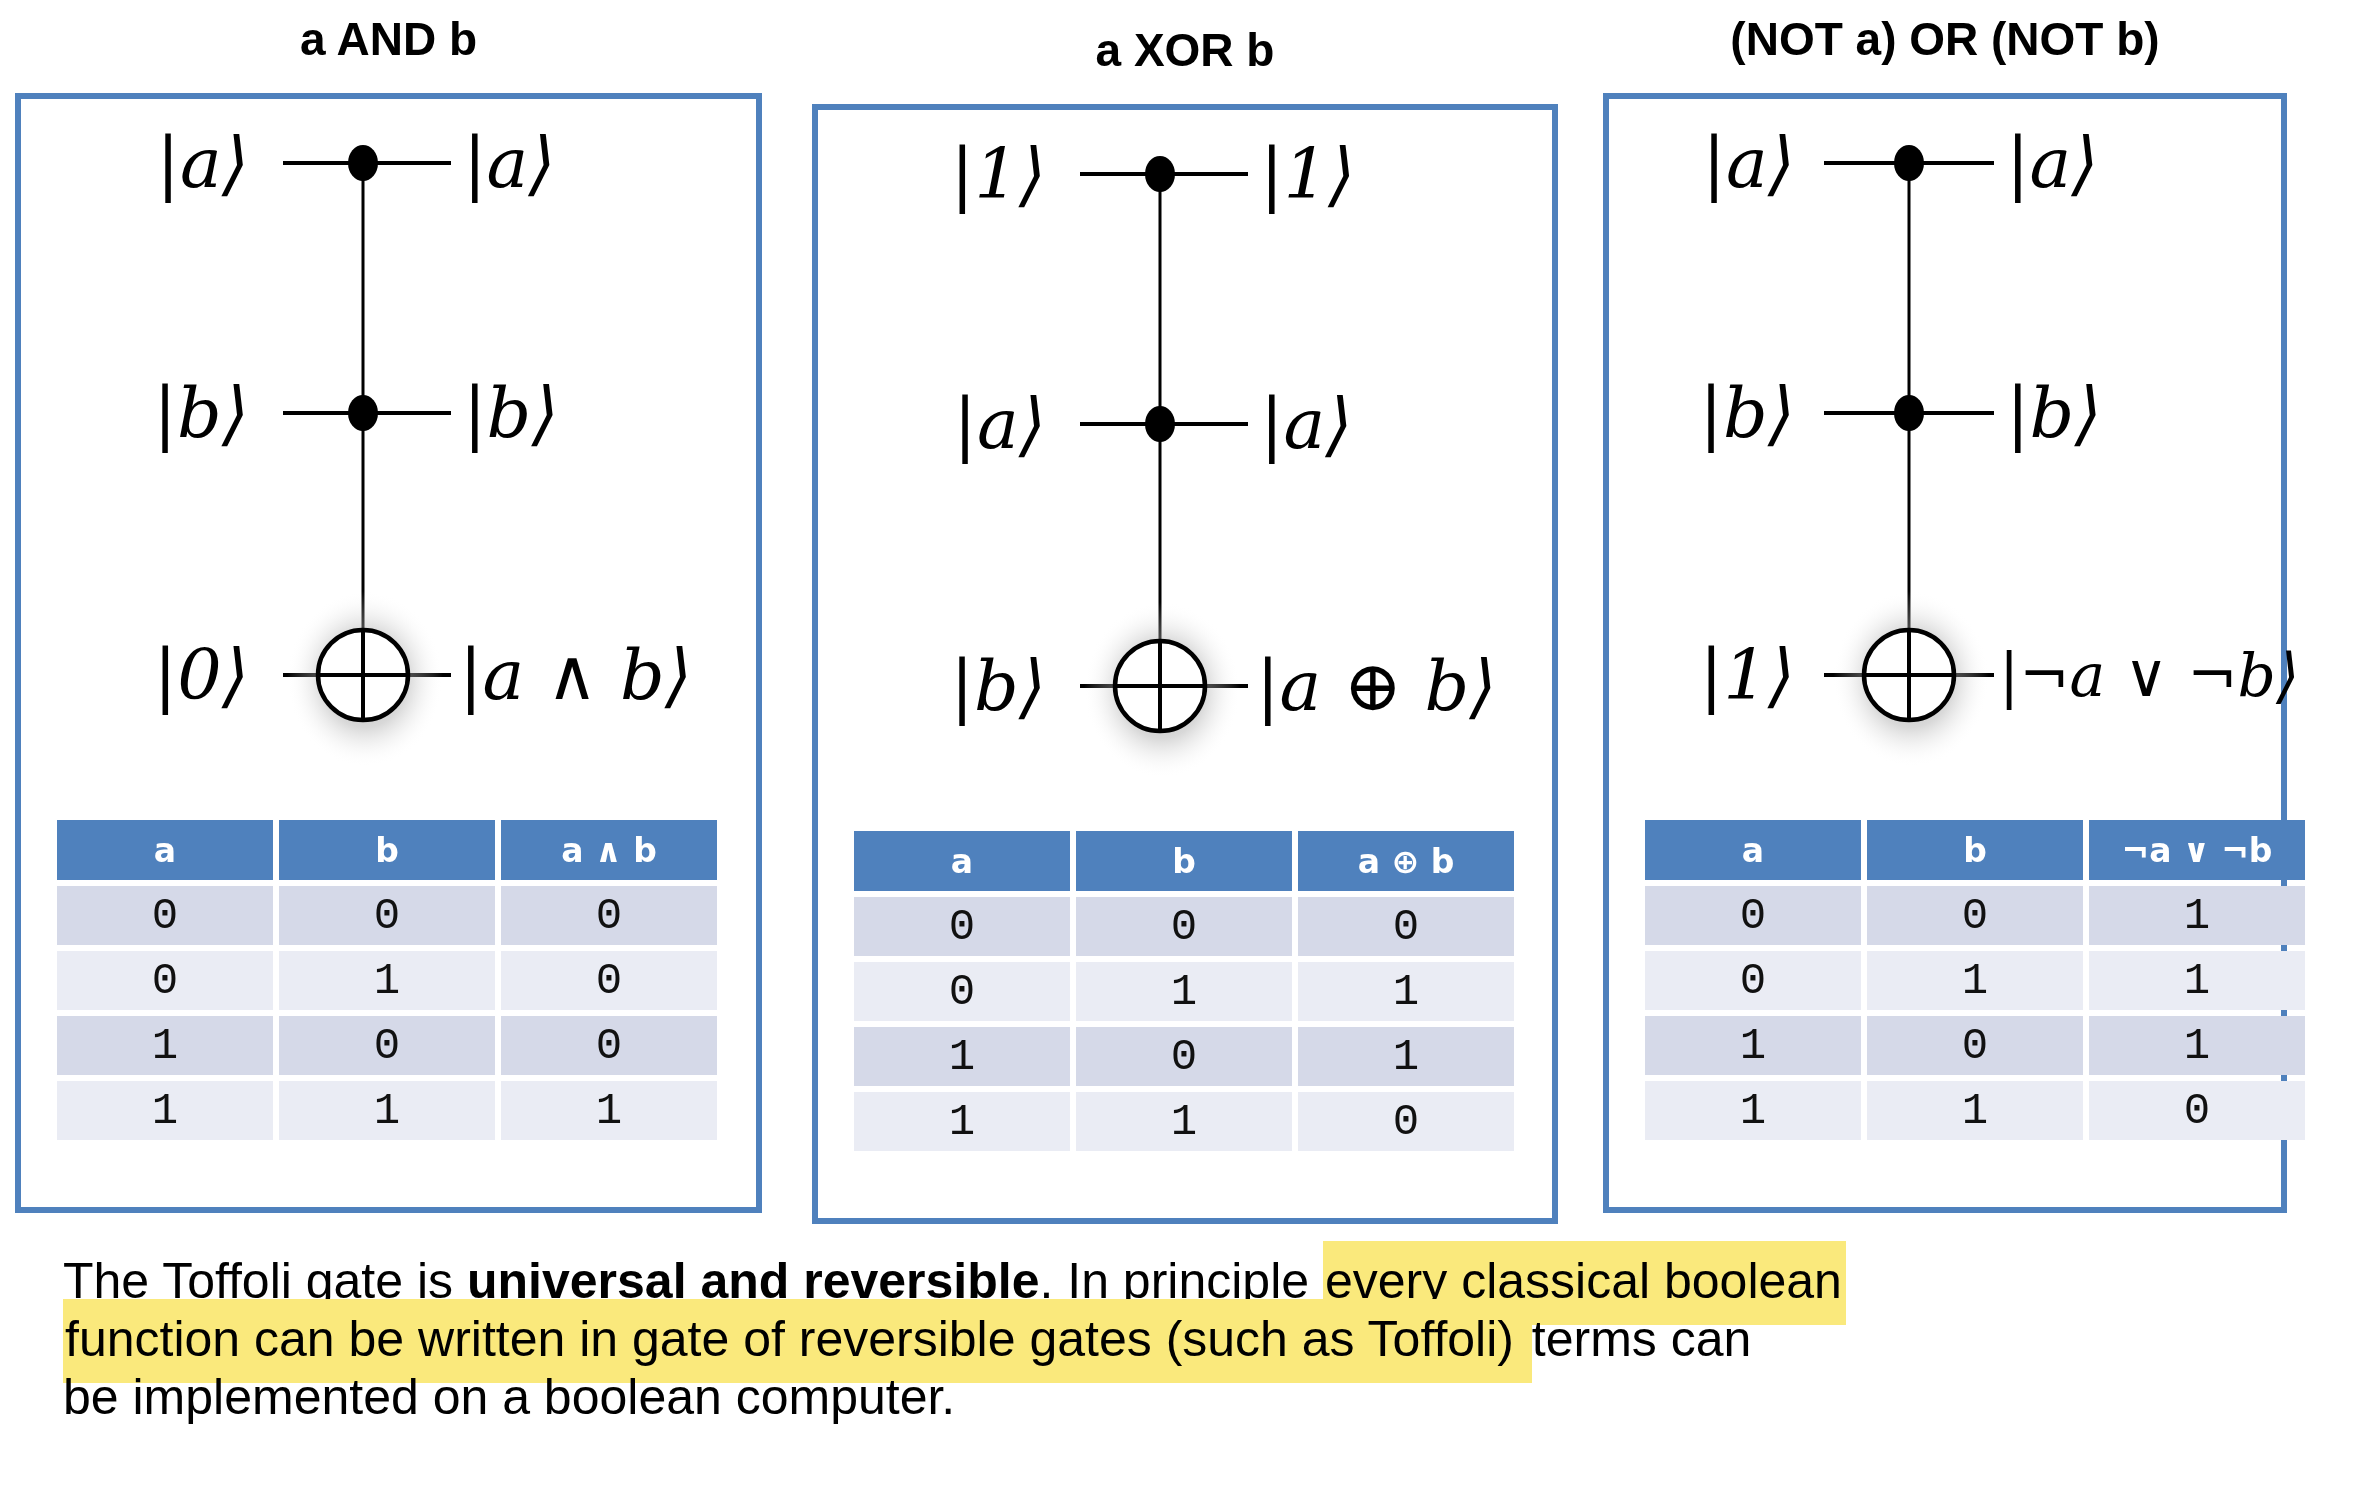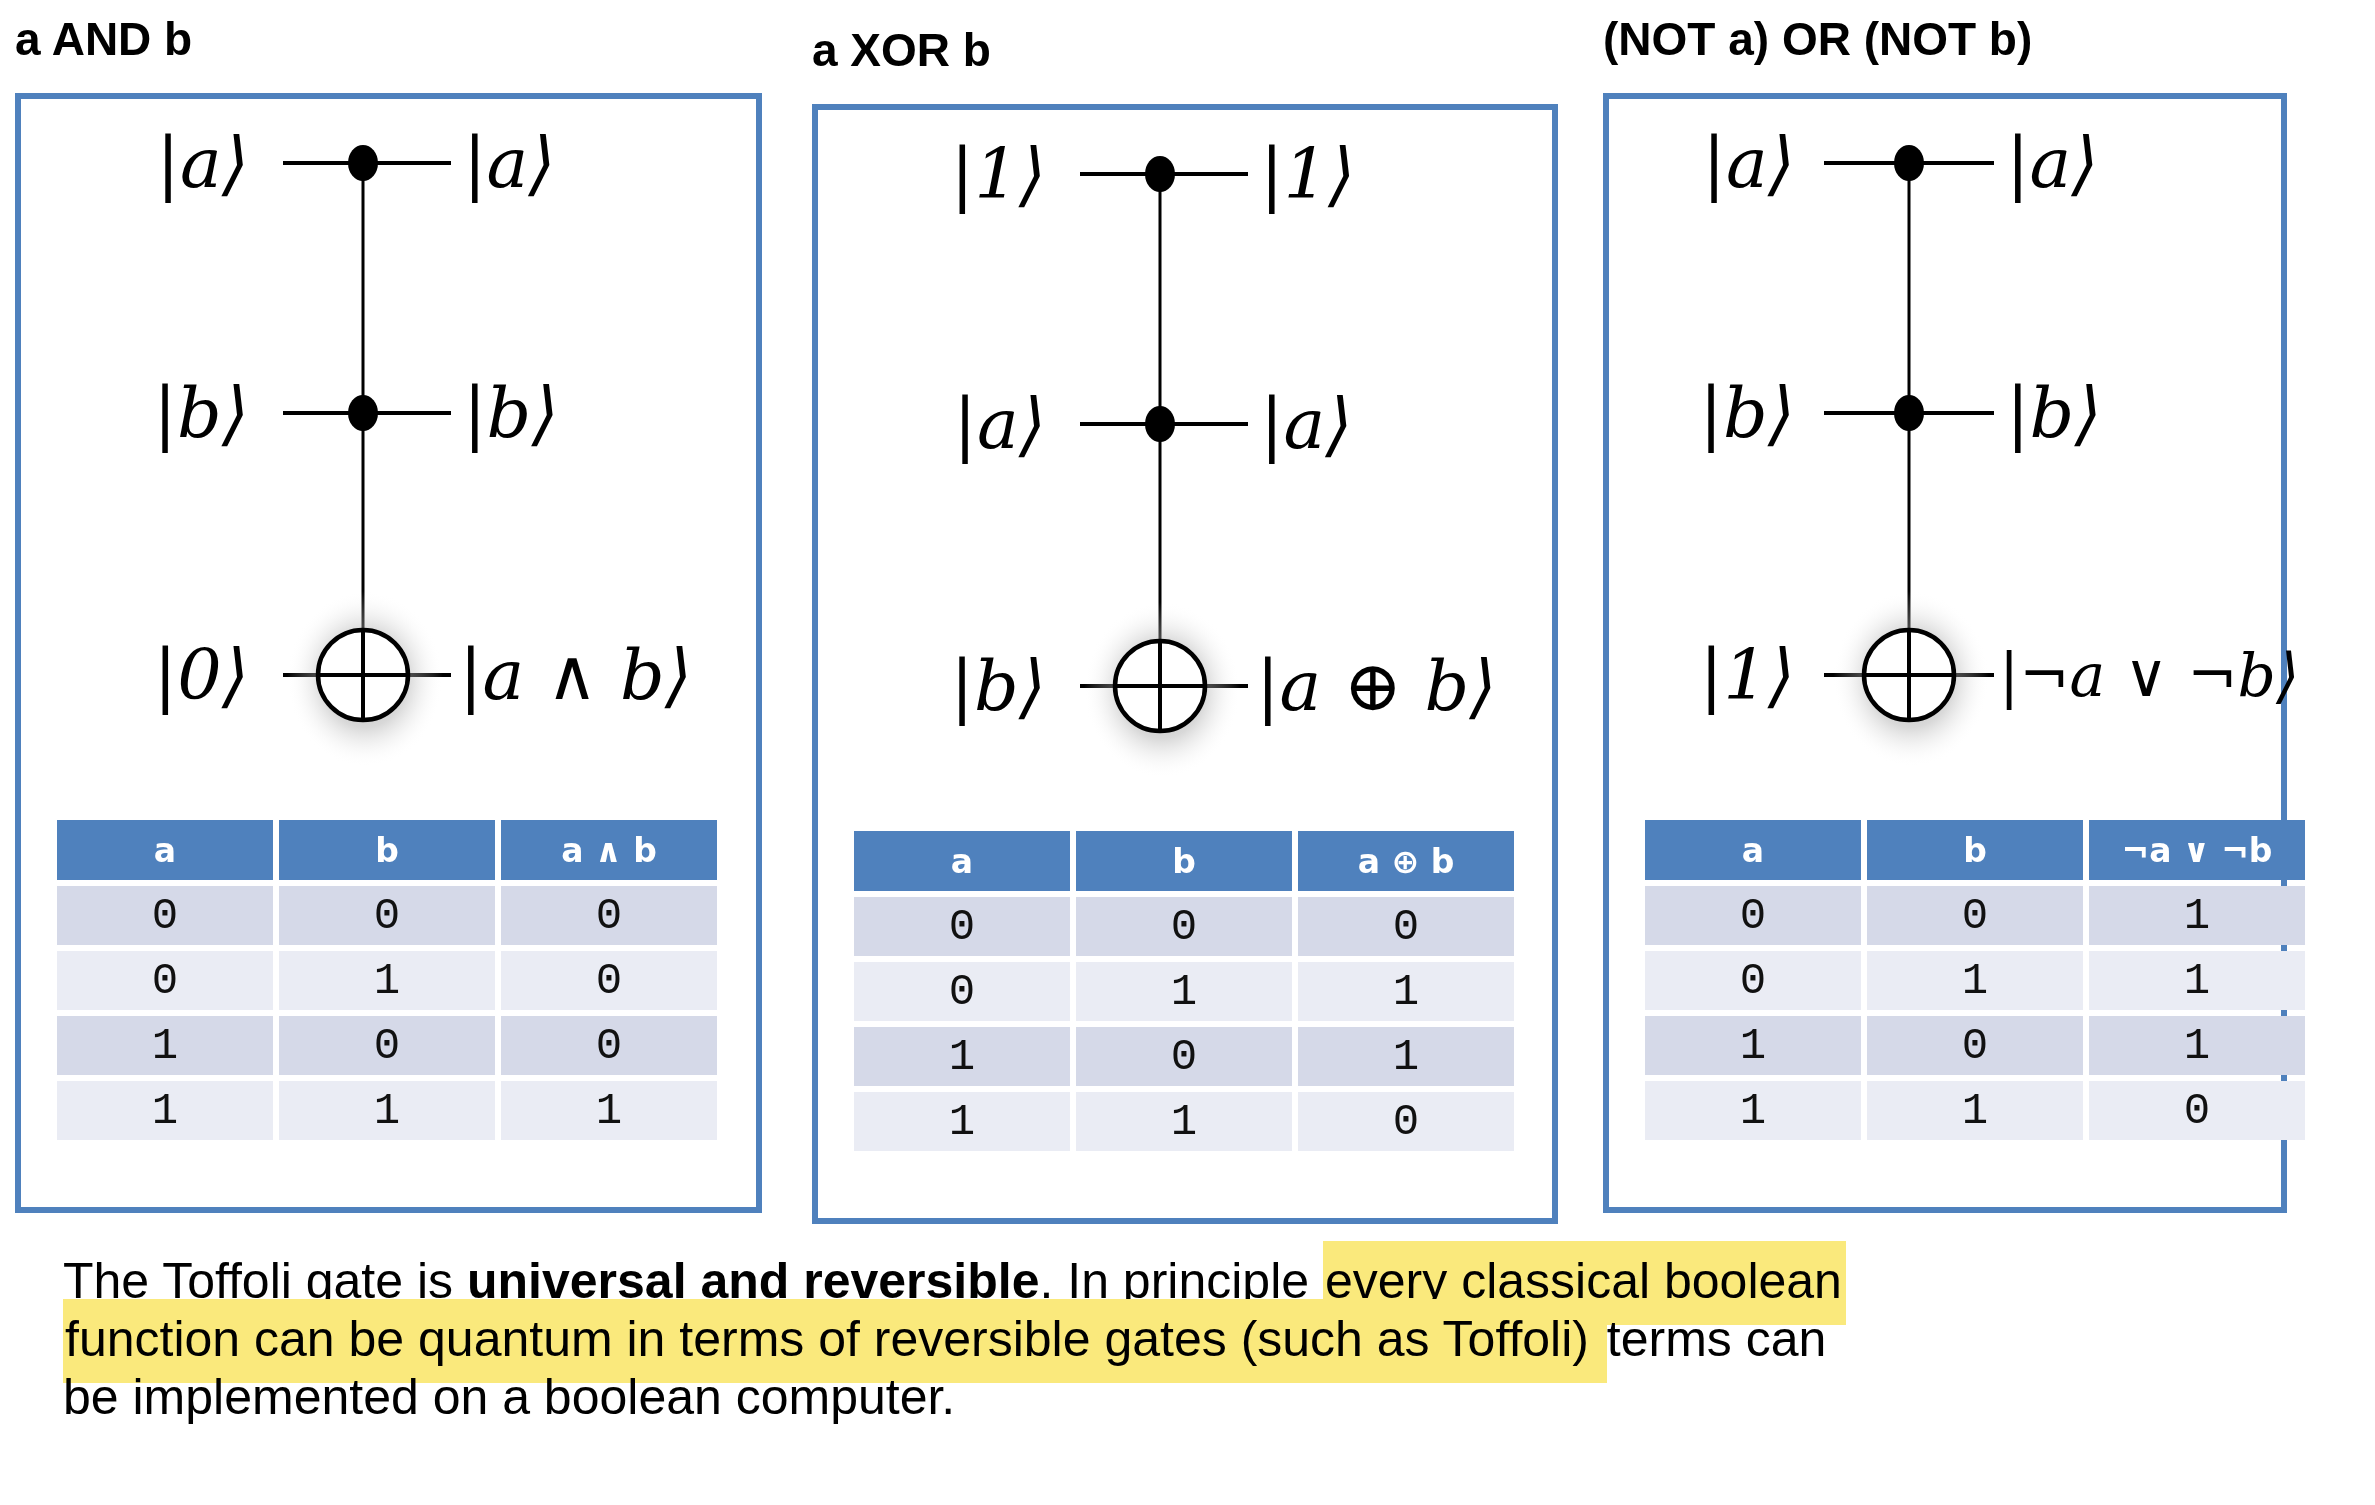--- a/index.html
+++ b/index.html
@@ -1,19 +1,19 @@
 <!DOCTYPE html>
 <html><head>
 <meta charset="utf-8">
 <style>
   html,body{margin:0;padding:0;background:#ffffff;}
   body{width:2375px;height:1505px;position:relative;font-family:"Liberation Sans",sans-serif;overflow:hidden;}
 
   .panel{position:absolute;top:0;height:1220px;}
-  .panel-title{position:absolute;top:12px;left:0;width:100%;
+  .panel-title{position:absolute;top:12px;left:0;width:100%;text-align:center;
     font-weight:bold;font-size:46px;color:#000;letter-spacing:0px;}
   .panel-box{position:absolute;top:93px;left:0;right:0;height:1108px;
     border:6px solid #4f81bd;background:#ffffff;}
 
   .circuit{position:absolute;top:0;left:0;}
   .w{stroke:#000;stroke-width:4;}
   .v{stroke:#000;stroke-width:3;}
   .c{stroke:#000;stroke-width:4;}
   .dot{fill:#000;}
   .targ{fill:#ffffff;stroke:#000;stroke-width:4.5;}
@@ -209,15 +209,15 @@
           <td>1</td>
           <td>0</td>
         </tr>
       </tbody>
     </table>
   </div>
 </div>
 
 <p class="footer">
   <span>The Toffoli gate is </span><span class="b">universal and reversible</span><span>. In principle </span><span class="hl">every classical boolean</span><br>
-  <span class="hl">function can be quantum in terms of reversible gates (such as Toffoli) </span><span>terms can</span><br>
+  <span class="hl">function can be written in gate of reversible gates (such as Toffoli) </span><span>terms can</span><br>
   <span>be implemented on a boolean computer.</span>
 </p>
 
 </body></html>

